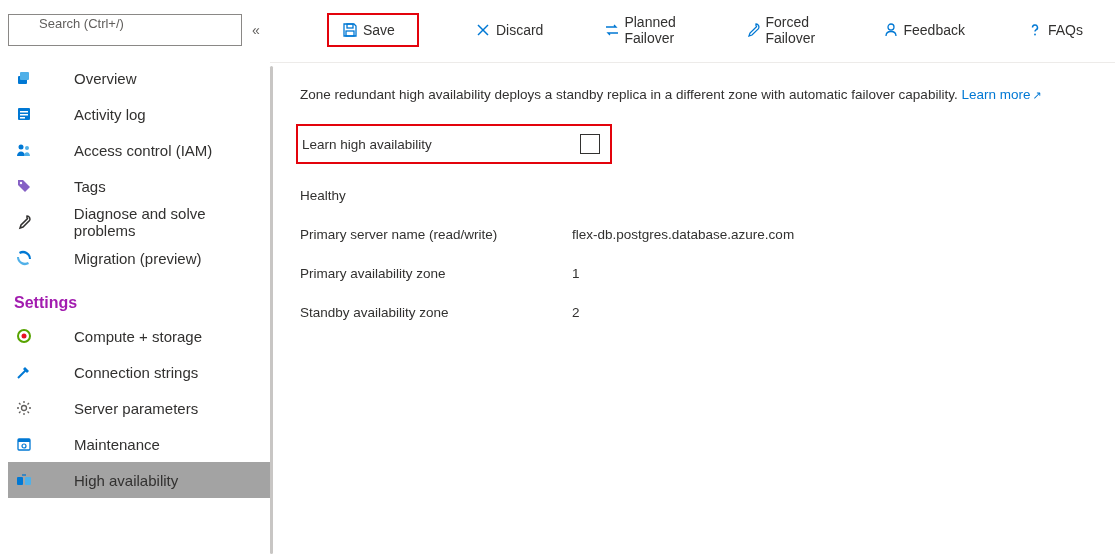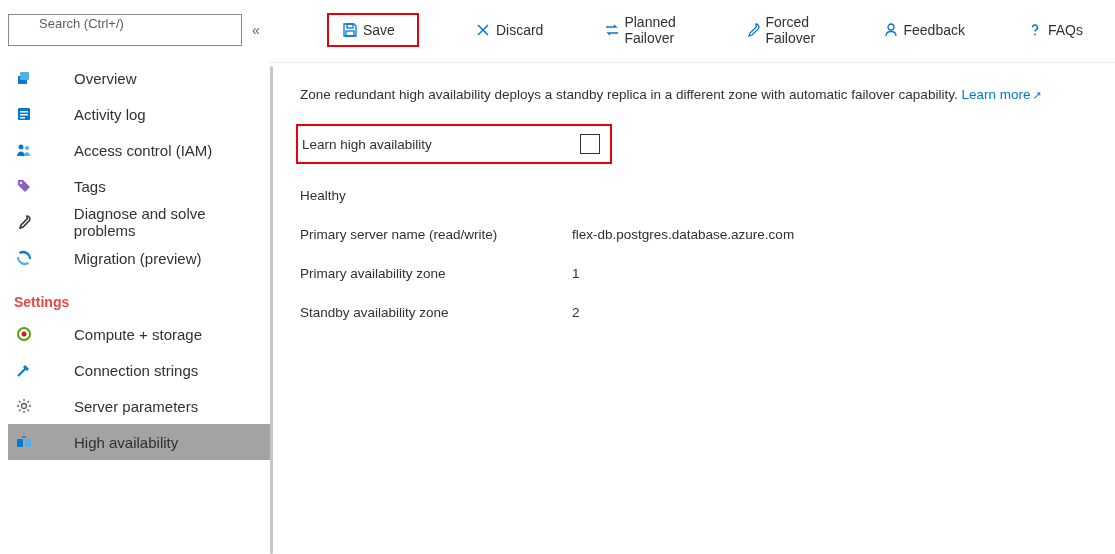--- a/index.html
+++ b/index.html
@@ -52,22 +52,22 @@
     gap: 30px;
   }
   .nav-item.selected { background: #a3a3a3; }
   .nav-icon {
     width: 20px; height: 20px;
     display: inline-flex; align-items: center; justify-content: center;
     margin-right: 10px;
   }
   .nav-icon svg { width: 16px; height: 16px; }
   .section-header {
-    font-weight: 600; font-size: 14px;
-    padding: 18px 16px 6px 6px; color: #ef4444;
+    font-weight: 600; font-size: 16px;
+    padding: 18px 16px 6px 6px; color: #a21caf;
   }
 
   
   .main { flex: 1; position: relative; }
   .main-scroll-border {
     position: absolute; left: 0; top: 66px; bottom: 0;
     width: 3px; background: #c8c6c4; border-radius: 2px;
   }
   .toolbar {
     display: flex; align-items: center; gap: 18px;
@@ -226,20 +226,30 @@
       <div class="nav-item">
         <span class="nav-icon">
           <svg viewBox="0 0 16 16" fill="none" stroke="#605e5c" stroke-width="1.3">
               <circle cx="8" cy="8" r="2.5"></circle>
               <path d="M8 1v2M8 13v2M1 8h2M13 8h2M3 3l1.5 1.5M11.5 11.5L13 13M13 3l-1.5 1.5M4.5 11.5L3 13"></path>
             </svg>
         </span>
         <span>Server parameters</span>
       </div>
 
+      <div class="nav-item">
+        <span class="nav-icon">
+          <svg viewBox="0 0 16 16">
+              <rect x="2" y="3" width="12" height="11" fill="none" stroke="#0078d4" stroke-width="1.3" rx="1"></rect>
+              <rect x="2" y="3" width="12" height="3" fill="#0078d4"></rect>
+              <circle cx="8" cy="10" r="2" fill="none" stroke="#0078d4" stroke-width="1.2"></circle>
+            </svg>
+        </span>
+        <span>Maintenance</span>
+      </div>
 
       <div class="nav-item selected">
         <span class="nav-icon">
           <svg viewBox="0 0 16 16">
               <rect x="1" y="5" width="6" height="8" fill="#0078d4" rx="1"></rect>
               <rect x="9" y="5" width="6" height="8" fill="#50b0e8" rx="1"></rect>
               <path d="M6 3h4" stroke="#0078d4" stroke-width="1.3"></path>
             </svg>
         </span>
         <span>High availability</span>

